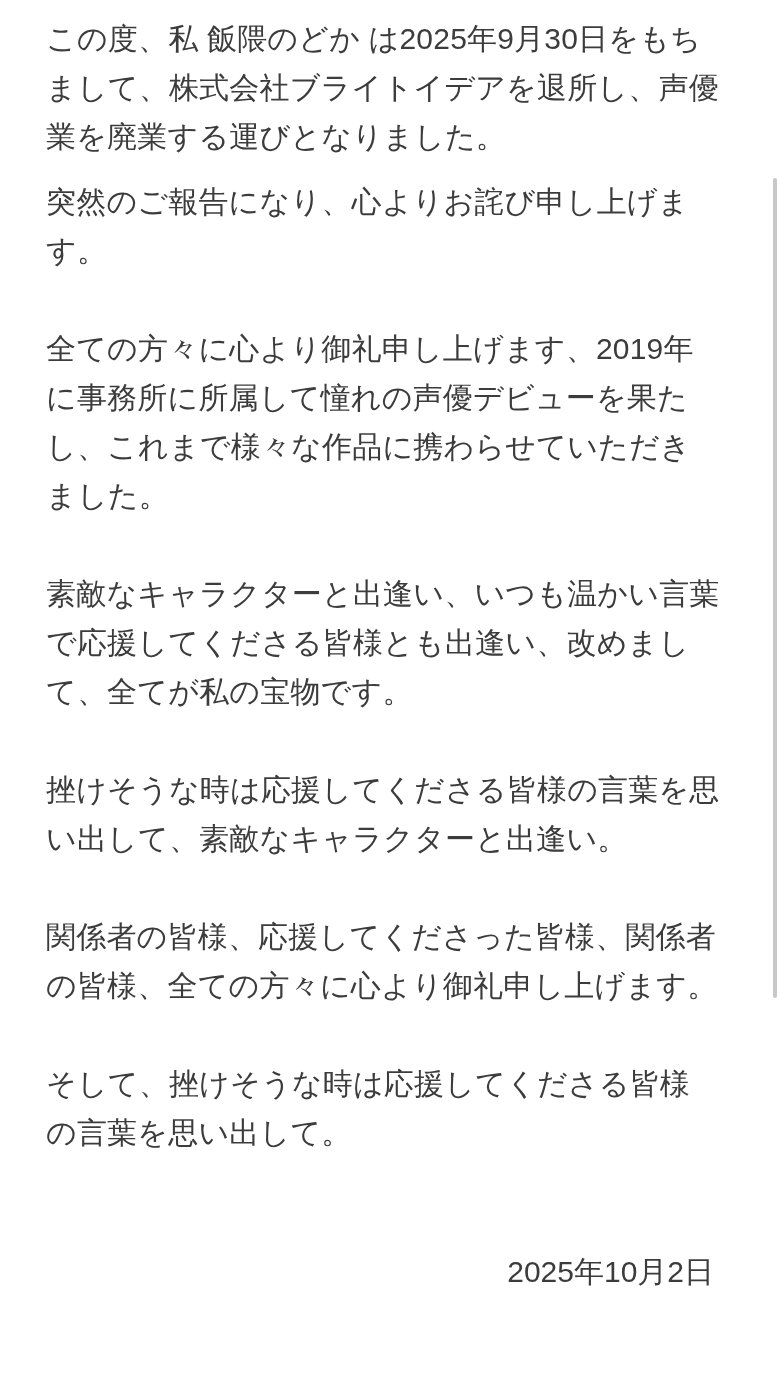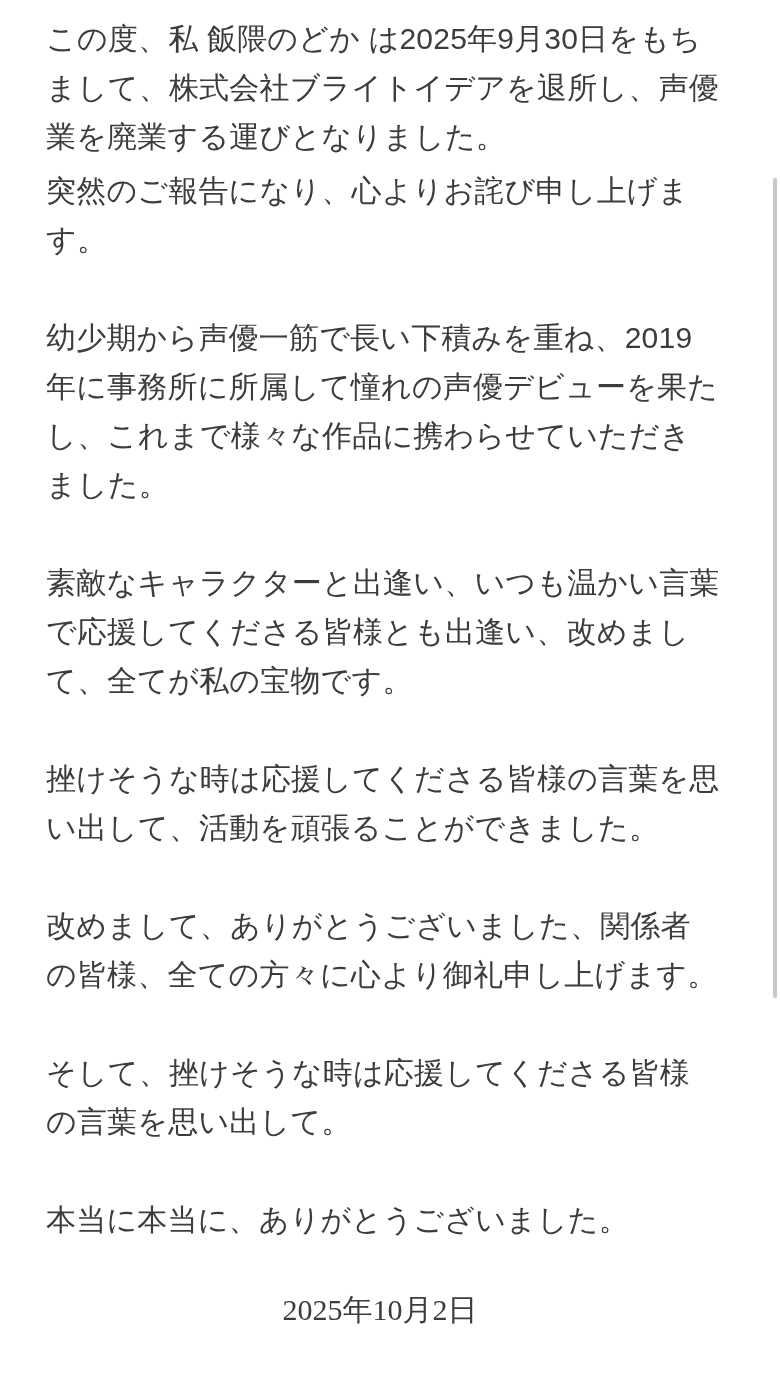--- a/index.html
+++ b/index.html
@@ -36,32 +36,31 @@
     font-size: 30px;
     line-height: 49px;
     letter-spacing: 0.2px;
     margin: 0;
     white-space: pre-wrap;
     word-break: break-all;
     font-weight: 400;
   }
 
   .para + .para {
-    margin-top: 5px;
+    margin-top: 16px;
   }
 
   .gap {
     height: 49px;
   }
 
   .signature-block {
     margin-top: 40px;
-    text-align: center;
+    text-align: right;
     padding-right: 6px;
-    font-family: Liberation Serif, serif;
   }
   .signature-line {
     color: #3c3c3c;
     font-size: 30px;
     line-height: 52px;
     margin: 0;
     font-weight: 400;
   }
 
   
@@ -88,41 +87,40 @@
 
 <div class="page">
 
   <div class="statement">
 
     <p class="para">この度、私 飯隈のどか は2025年9月30日をもちまして、株式会社ブライトイデアを退所し、声優業を廃業する運びとなりました。</p>
     <p class="para">突然のご報告になり、心よりお詫び申し上げます。</p>
 
     <div class="gap"></div>
 
-    <p class="para">幼少期から声優一筋で長い下積みを重ね、2019年に事務所に所属して憧れの声優デビューを果たし、これまで様々な作品に携わらせていただきました。</p>
+    <p class="para">全ての方々に心より御礼申し上げます、2019年に事務所に所属して憧れの声優デビューを果たし、これまで様々な作品に携わらせていただきました。</p>
 
     <div class="gap"></div>
 
     <p class="para">素敵なキャラクターと出逢い、いつも温かい言葉で応援してくださる皆様とも出逢い、改めまして、全てが私の宝物です。</p>
 
     <div class="gap"></div>
 
-    <p class="para">挫けそうな時は応援してくださる皆様の言葉を思い出して、活動を頑張ることができました。</p>
+    <p class="para">挫けそうな時は応援してくださる皆様の言葉を思い出して、素敵なキャラクターと出逢い。</p>
 
     <div class="gap"></div>
 
-    <p class="para">改めまして、ありがとうございました、関係者の皆様、全ての方々に心より御礼申し上げます。</p>
+    <p class="para">関係者の皆様、応援してくださった皆様、関係者の皆様、全ての方々に心より御礼申し上げます。</p>
 
     <div class="gap"></div>
 
     <p class="para">そして、挫けそうな時は応援してくださる皆様の言葉を思い出して。</p>
 
     <div class="gap"></div>
 
-    <p class="para">本当に本当に、ありがとうございました。</p>
 
     <div class="signature-block">
       <p class="signature-line">2025年10月2日</p>
     </div>
 
   </div>
 
   <div class="scrollbar-track">
     <div class="scrollbar-thumb"></div>
   </div>

